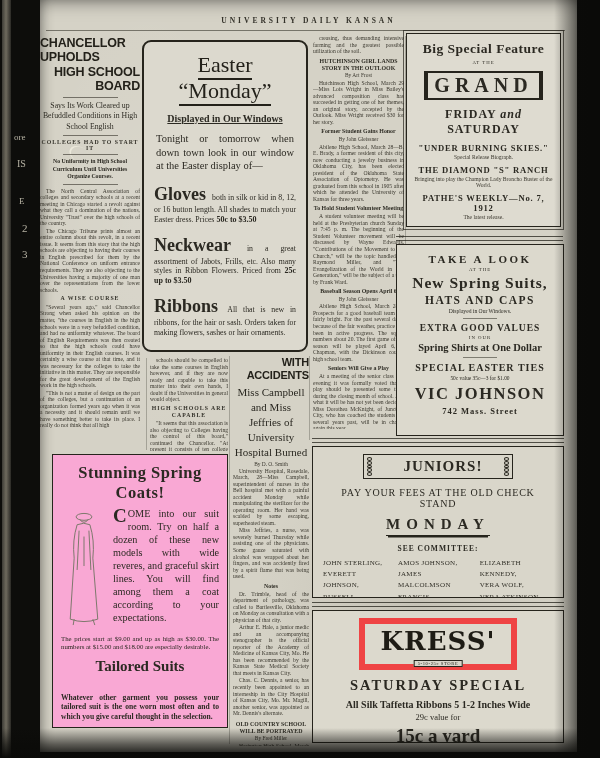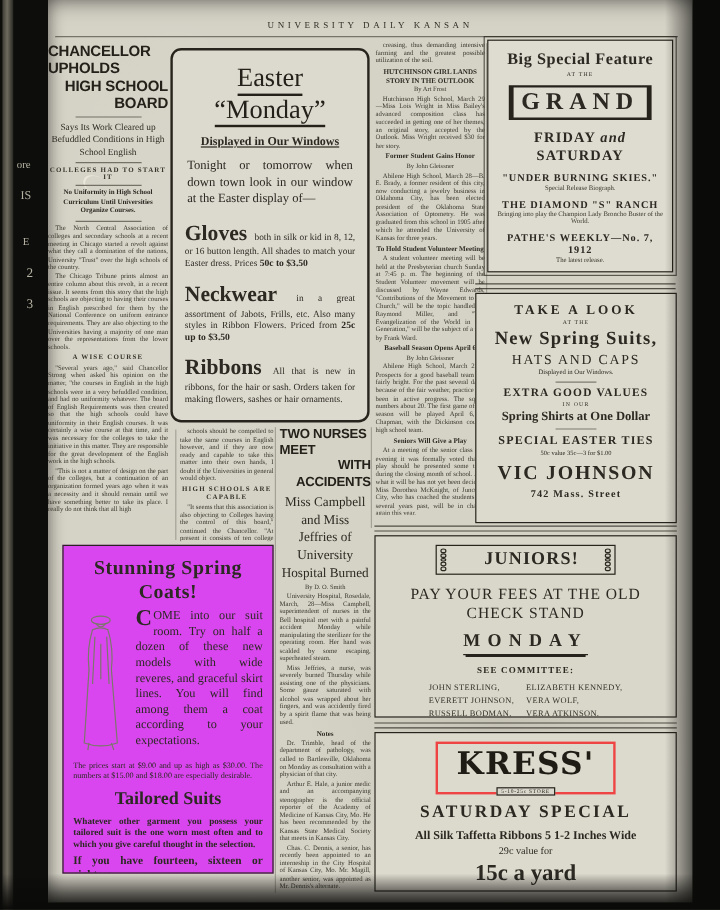--- a/index.html
+++ b/index.html
@@ -18,21 +18,21 @@
       radial-gradient(closest-side at 20% 30%, rgba(255,255,255,.10), rgba(255,255,255,0)),
       radial-gradient(closest-side at 70% 80%, rgba(80,75,60,.10), rgba(0,0,0,0));}
   .edge-right{position:absolute;right:0;top:0;width:46px;height:758px;pointer-events:none;
     background:linear-gradient(90deg,rgba(10,10,8,0) 0%,rgba(10,10,8,.5) 45%,#0a0a08 78%);}
   .edge-bottom{position:absolute;left:0;bottom:0;width:600px;height:30px;pointer-events:none;
     background:linear-gradient(180deg,rgba(10,10,8,0) 0%,rgba(10,10,8,.6) 55%,#0a0a08 100%);}
   .flaw{position:absolute;left:28px;top:148px;width:26px;height:16px;border-left:2px solid #efecdf;
         border-radius:50% 0 0 50%;transform:rotate(32deg);opacity:.85;}
   
   .masthead{position:absolute;top:16px;left:0;width:100%;text-align:center;font-size:7.5px;
-    font-weight:normal;letter-spacing:3px;color:#34322a;}
+    font-weight:bold;letter-spacing:3px;color:#34322a;}
   .toprule{position:absolute;top:30px;left:6px;width:calc(100% - 18px);border-top:1px solid rgba(40,38,30,.55);}
   .col{position:absolute;overflow:hidden;}
   .bodytext{font-size:5.6px;line-height:1.17;text-align:justify;color:#3a372e;}
   .bodytext p{margin:0 0 1px;text-indent:6px;}
   .gothic{font-family:"Liberation Sans",sans-serif;font-weight:700;color:#23211a;letter-spacing:-.2px;}
   .kicker{font-size:5.8px;font-weight:bold;text-align:center;letter-spacing:1px;color:#35332b;margin:2px 0;}
   .subhead{font-size:5.9px;font-weight:bold;text-align:center;color:#2f2d25;margin:3px 0 1px;}
   .byline{font-size:5.4px;text-align:center;color:#3a372e;margin:0 0 1px;}
   .mini-rule{width:55%;margin:3px auto;border-top:1px solid rgba(50,47,38,.6);}
   .vrule{position:absolute;width:1px;background:rgba(40,38,30,.28);}
@@ -62,63 +62,63 @@
            padding:1px 6px;margin:3px 0 5px;font-size:20px;font-weight:bold;letter-spacing:5px;}
   .g-days{font-size:12px;font-weight:bold;letter-spacing:1px;margin:2px 0 6px;}
   .g-days em{font-weight:bold;}
   .g-film{font-size:8.6px;font-weight:bold;letter-spacing:.8px;margin-top:5px;}
   .g-fsub{font-size:5.6px;margin-top:1px;color:#3a372e;}
   
   #vic{padding:8px 6px;text-align:center;}
   .v-l1{font-size:11px;letter-spacing:2.5px;font-weight:bold;}
   .v-at{font-size:4.8px;letter-spacing:1px;margin:2px 0;}
   .v-suits{font-size:15.5px;font-weight:bold;letter-spacing:1px;margin-top:2px;}
-  .v-hats{font-size:11.5px;font-weight:normal;letter-spacing:1.5px;margin-top:2px;}
+  .v-hats{font-size:11.5px;font-weight:bold;letter-spacing:1.5px;margin-top:2px;}
   .v-small{font-size:5.6px;margin-top:2px;}
   .v-rule{width:34px;margin:4px auto;border-top:1px solid rgba(50,47,38,.55);}
   .v-val{font-size:9.5px;font-weight:bold;letter-spacing:1px;margin-top:1px;}
   .v-shirts{font-size:10.5px;font-weight:bold;margin-top:2px;}
   .v-ties{font-size:10px;font-weight:bold;letter-spacing:1px;margin-top:1px;}
   .v-tsub{font-size:5.4px;margin-top:2px;}
   .v-name{font-size:16.5px;font-weight:bold;letter-spacing:1.5px;margin-top:3px;}
   .v-addr{font-size:8.5px;font-weight:bold;letter-spacing:1px;margin-top:2px;}
   
   #juniors{padding:7px 10px;text-align:center;background:#d9d6ca;}
   .j-head{position:relative;display:block;width:150px;margin:0 auto;border:1.5px solid #26241c;
           padding:2px 14px 3px;box-sizing:border-box;}
   .j-title{font-size:15px;font-weight:bold;letter-spacing:1px;margin-left:10px;}
   .dotcol{position:absolute;top:2px;bottom:2px;width:7px;display:flex;flex-direction:column;
           justify-content:space-between;align-items:center;}
   .dotcol.left{left:2px;} .dotcol.right{right:2px;}
   .dotcol i{width:3.5px;height:3.5px;border:1px solid #2a2820;border-radius:50%;background:#cfccc0;display:block;}
-  .j-line1{font-size:13px;letter-spacing:.8px;margin-top:8px;}
+  .j-line1{font-size:10px;letter-spacing:.8px;margin-top:8px;}
   .j-day{display:inline-block;font-size:15px;font-weight:bold;letter-spacing:6px;margin-top:7px;
          border-bottom:1px solid #26241c;padding-bottom:2px;box-shadow:0 3.5px 0 -2px #26241c;}
   .j-comm{font-size:7.5px;font-weight:bold;letter-spacing:1px;margin-top:8px;}
   .j-grid{display:flex;justify-content:center;gap:10px;margin-top:5px;}
   .j-col{text-align:left;font-size:7px;letter-spacing:.3px;line-height:1.6;color:#312f27;}
   
   #kress{padding:6px 8px;text-align:center;}
-  .k-logo{position:relative;display:inline-block;border:2px solid #ef4444;padding:2px 16px 8px;margin-top:1px;}
+  .k-logo{position:relative;display:inline-block;border:6px solid #ef4444;padding:2px 16px 8px;margin-top:1px;}
   .k-name{font-family:"DejaVu Serif",serif;font-size:26px;font-weight:bold;letter-spacing:1px;color:#1e1c15;}
   .k-ribbon{position:absolute;left:50%;bottom:-3px;transform:translateX(-50%);background:#d9d6cb;
             border:1px solid #26241c;font-size:4.6px;letter-spacing:.6px;padding:0 3px;white-space:nowrap;}
   .k-special{font-size:14.5px;font-weight:bold;letter-spacing:2px;margin-top:7px;}
   .k-rib{font-size:10px;font-weight:bold;margin-top:5px;}
   .k-val{font-size:8.5px;margin-top:2px;}
   .k-price{font-size:19px;font-weight:bold;margin-top:3px;}
   
-  #coats{padding:6px 8px;background:#d946ef;}
+  #coats{padding:6px 8px;background:#f9a8d4;}
   .c-title{font-size:16.5px;font-weight:bold;text-align:center;letter-spacing:.5px;margin:2px 0 4px;}
   .c-body{overflow:hidden;}
   .c-fig{float:left;width:46px;height:118px;margin:2px 6px 2px 0;}
   .c-p1{font-size:10.2px;line-height:1.28;text-align:justify;}
   .c-drop{font-size:19px;font-weight:bold;float:left;line-height:.8;margin:1px 1px 0 0;}
   .c-p2{font-size:6.8px;line-height:1.25;text-align:justify;margin-top:6px;clear:both;}
-  .c-sub{font-size:15px;font-weight:bold;text-align:center;margin:6px 0 5px;}
+  .c-sub{font-size:15px;font-weight:bold;text-align:center;margin:6px 0 18px;}
   .c-p3{font-size:7.6px;font-weight:bold;line-height:1.25;text-align:justify;}
   .c-p4{font-size:6.8px;line-height:1.25;text-align:justify;margin-top:5px;}
   .c-p4 b{font-size:9.5px;}
   
   .hl2{font-size:11px;line-height:1.2;}
   .nurse-deck{font-size:11px;text-align:center;line-height:1.35;margin:3px 1px 1px;}
 </style>
 </head>
 <body>
 
@@ -189,21 +189,20 @@
     </div>
 
     <div class="col bodytext" style="left:110px;top:357px;width:78px;height:94px;">
       <p>schools should be compelled to take the same courses in English however, and if they are now ready and capable to take this matter into their own hands, I doubt if the Universities in general would object.</p>
       <div class="kicker">HIGH SCHOOLS ARE CAPABLE</div>
       <p>"It seems that this association is also objecting to Colleges having the control of this board," continued the Chancellor. "At present it consists of ten college professors and school men from the public high schools, and the board has always worked in harmony with the high schools of this section."</p>
     </div>
 
     <div class="col" style="left:193px;top:356px;width:76px;height:390px;">
       <div class="gothic hl2">
-        <div style="text-align:left;">TWO NURSES MEET</div>
         <div style="text-align:right;">WITH ACCIDENTS</div>
       </div>
       <div class="nurse-deck">Miss Campbell and Miss Jeffries of University Hospital Burned</div>
       <div class="byline">By D. O. Smith</div>
       <div class="bodytext">
         <p>University Hospital, Rosedale, March, 28—Miss Campbell, superintendent of nurses in the Bell hospital met with a painful accident Monday while manipulating the sterilizer for the operating room.  Her hand was scalded by some escaping, superheated steam.</p>
         <p>Miss Jeffries, a nurse, was severely burned Thursday while assisting one of the physicians.  Some gauze saturated with alcohol was wrapped about her fingers, and was accidently fired by a spirit flame that was being used.</p>
         <div class="subhead">Notes</div>
         <p>Dr. Trimble, head of the department of pathology, was called to Bartlesville, Oklahoma on Monday as consultation with a physician of that city.</p>
         <p>Arthur E. Hale, a junior medic and an accompanying stenographer is the official reporter of the Academy of Medicine of Kansas City, Mo. He has been recommended by the Kansas State Medical Society that meets in Kansas City.</p>
@@ -302,20 +301,25 @@
       <div class="j-line1">PAY YOUR FEES AT THE OLD CHECK STAND</div>
       <div><span class="j-day">MONDAY</span></div>
       <div class="j-comm">SEE COMMITTEE:</div>
       <div class="j-grid">
         <div class="j-col">
           <div>JOHN STERLING,</div>
           <div>EVERETT JOHNSON,</div>
           <div>RUSSELL BODMAN,</div>
         </div>
         <div class="j-col">
+          <div>AMOS JOHNSON,</div>
+          <div>JAMES MALCOLMSON</div>
+          <div>FRANCIS McCREATH,</div>
+        </div>
+        <div class="j-col">
           <div>ELIZABETH KENNEDY,</div>
           <div>VERA WOLF,</div>
           <div>VERA ATKINSON.</div>
         </div>
       </div>
     </div>
 
     <div class="drule" style="left:272px;top:602px;width:252px;"></div>
 
     <div id="kress" class="adbox" style="left:272px;top:610px;width:252px;height:133px;">

